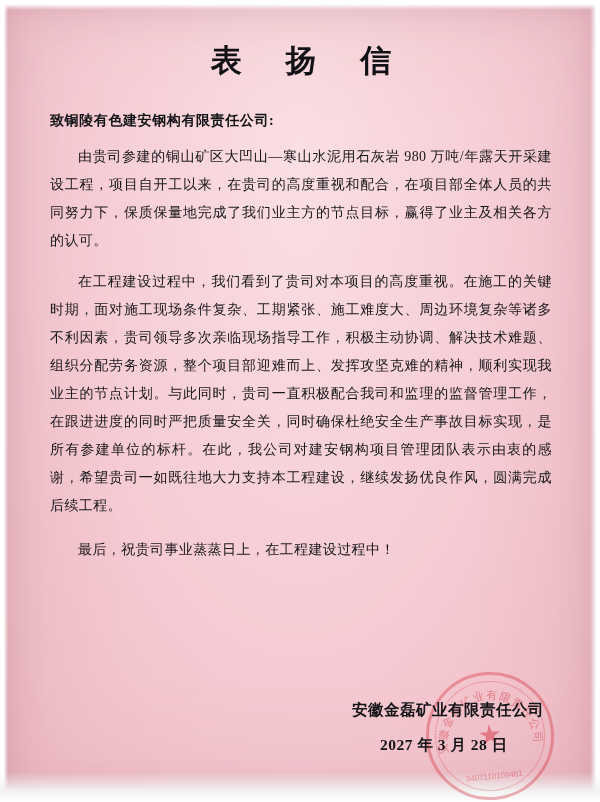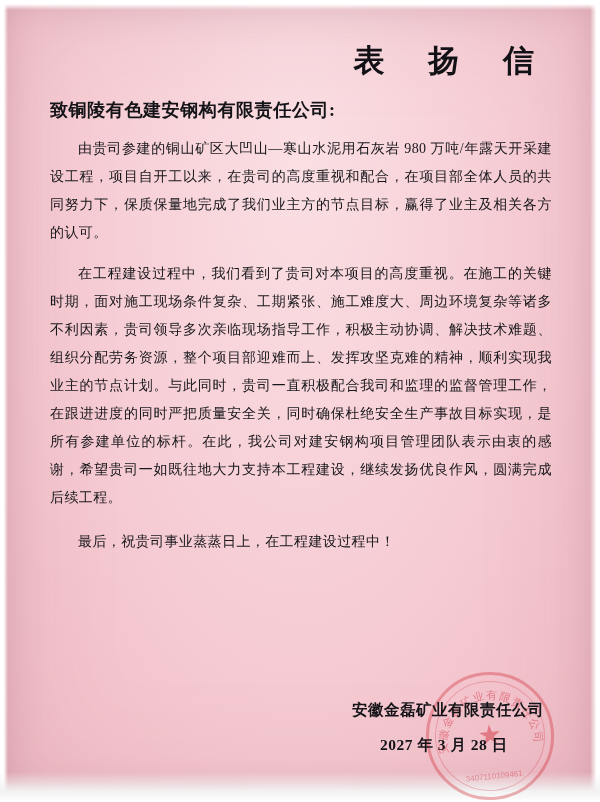--- a/index.html
+++ b/index.html
@@ -48,34 +48,34 @@
 
   .content {
     position: relative;
     z-index: 3;
     padding: 0 48px 0 50px;
     color: #17171b;
   }
 
   
   .title {
-    text-align: right;
+    text-align: center;
     font-size: 31px;
     font-weight: bold;
     letter-spacing: 18px;
     padding-top: 42px;
     padding-left: 18px;
     line-height: 1.2;
     color: #121216;
     font-family: "Liberation Serif", "DejaVu Serif", serif;
   }
 
   .salutation {
-    margin-top: 19px;
-    font-size: 18px;
+    margin-top: 33px;
+    font-size: 14px;
     font-weight: bold;
     letter-spacing: 0.6px;
     color: #141418;
   }
 
   .para {
     margin-top: 13px;
     font-size: 14px;
     line-height: 2.0;
     text-align: justify;

